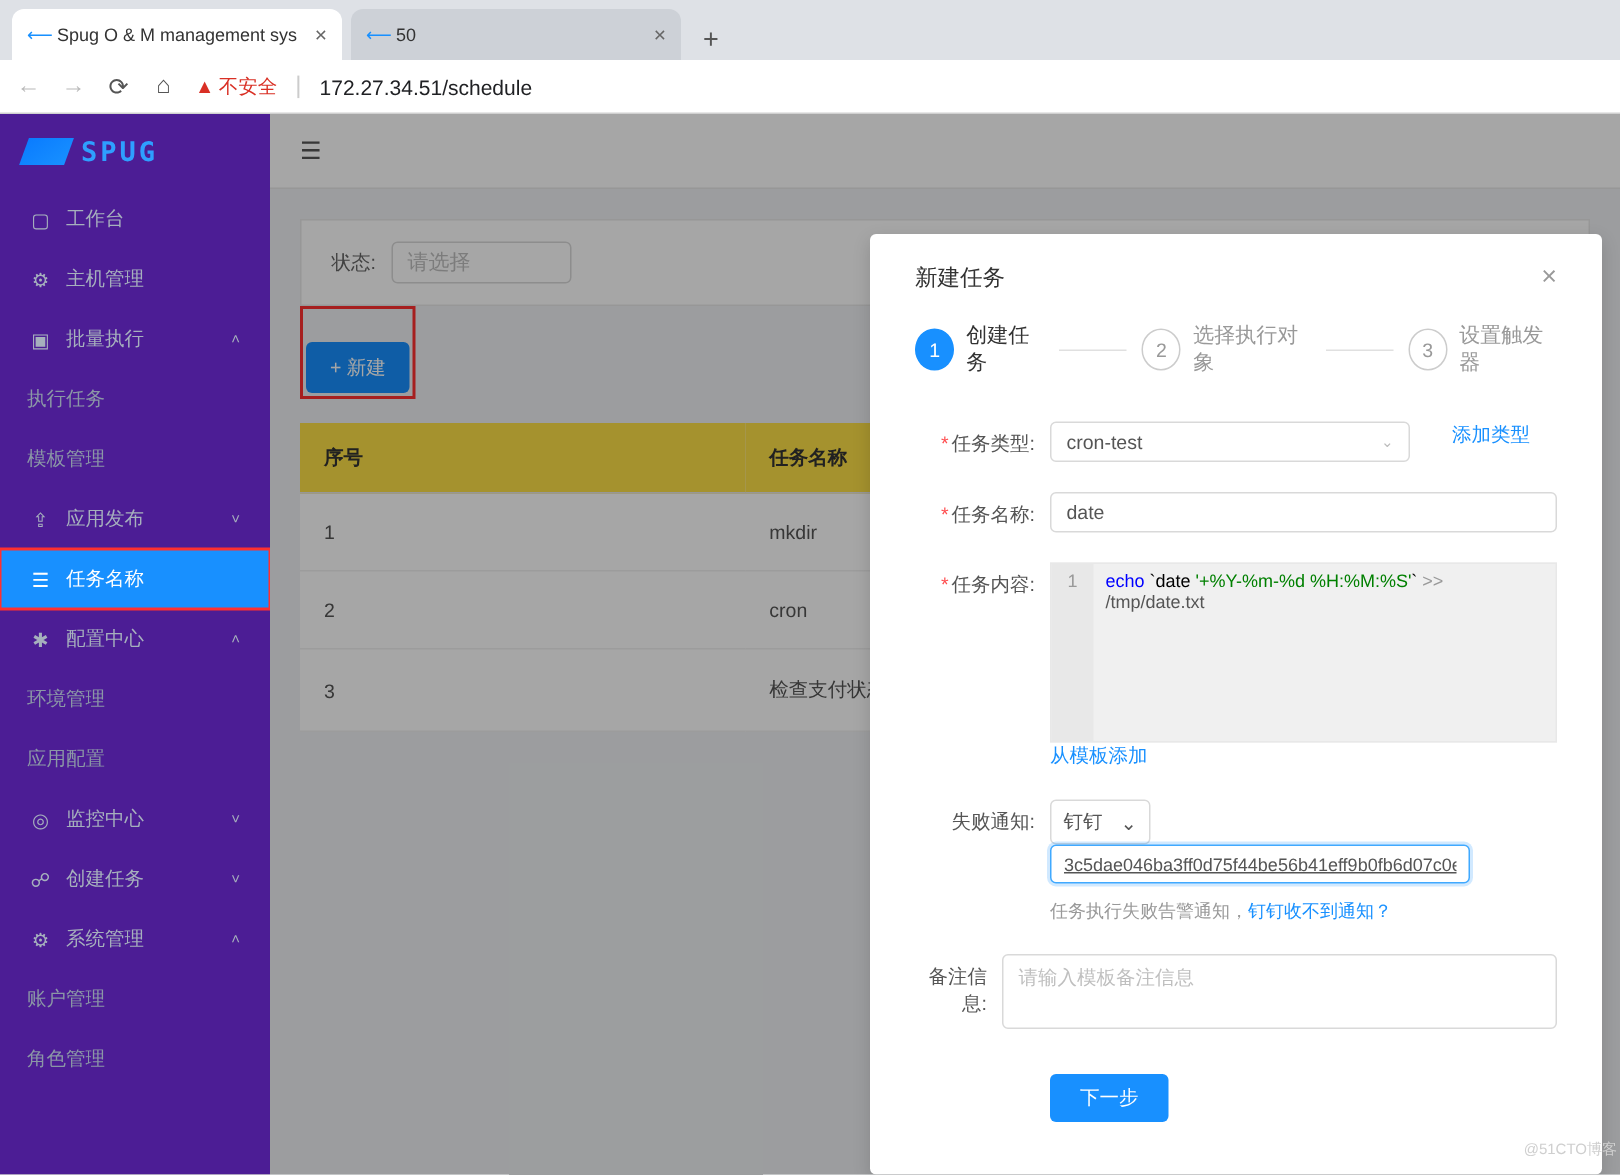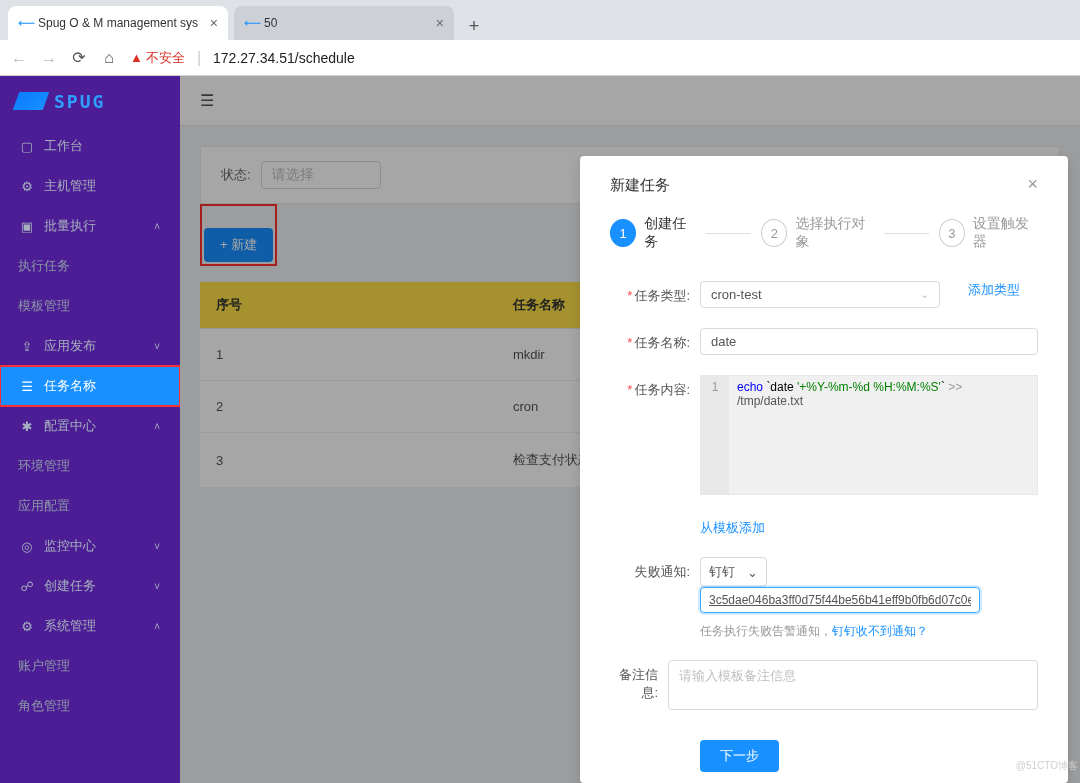--- a/index.html
+++ b/index.html
@@ -234,21 +234,21 @@
           <div class="flbl"><span class="req">*</span><span>任务名称</span>:</div>
           <div class="fval" style="width:370px"><input class="ant-input" value="date" style=""></div>
         </div>
         <div class="frow">
           <div class="flbl"><span class="req">*</span><span>任务内容</span>:</div>
           <div class="fval">
             <div class="code-box">
               <div class="ln">1</div>
               <div class="cd"><span class="kw">echo</span> <span>`date </span><span class="str">'+%Y-%m-%d %H:%M:%S'</span><span>`</span><span class="op"> &gt;&gt; </span><span class="path">/tmp/date.txt</span></div>
             </div>
-            <div style="margin-top:24px"><span class="link">从模板添加</span></div>
+            <div style="margin-top:0"><span class="link">从模板添加</span></div>
           </div>
         </div>
         <div class="frow">
           <div class="flbl">失败通知:</div>
           <div class="fval">
             <span class="inline-sel">
               <span>钉钉</span>
               <span class="arr">⌄</span>
             </span>
             <input class="token-inp" value="3c5dae046ba3ff0d75f44be56b41eff9b0fb6d07c0ef" style="">

